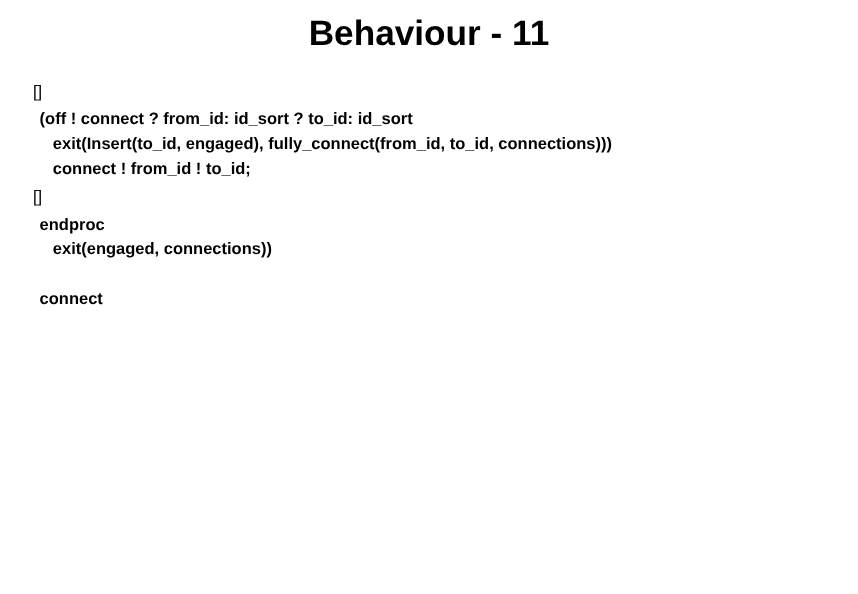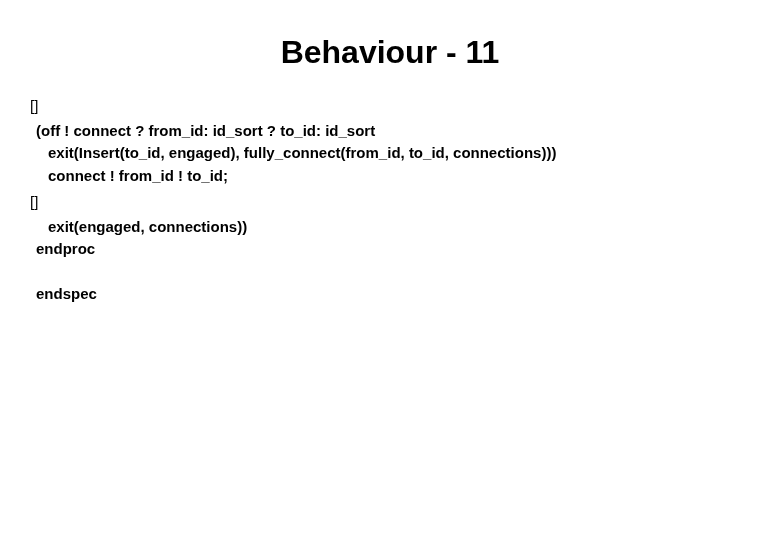--- a/index.html
+++ b/index.html
@@ -9,21 +9,21 @@
   }
   body {
     width: 780px;
     height: 540px;
     background: #ffffff;
     font-family: Arial, Helvetica, sans-serif;
     color: #000000;
     position: relative;
   }
   .slide {
-    padding: 30px 30px;
+    padding: 8px 30px;
   }
   .title {
     font-size: 32px;
     font-weight: bold;
     text-align: center;
     margin-bottom: 24px;
     margin-top: 4px;
   }
   .content {
     font-size: 15px;
@@ -61,20 +61,20 @@
 
     <div class="block">
       <div class="code-line">(off ! connect ? from_id: id_sort ? to_id: id_sort</div>
       <div class="code-line indent">exit(Insert(to_id, engaged), fully_connect(from_id, to_id, connections)))</div>
       <div class="code-line indent">connect ! from_id ! to_id;</div>
     </div>
 
     <div class="bullet-marker">[]</div>
 
     <div class="block">
+      <div class="code-line">endproc</div>
       <div class="code-line indent">exit(engaged, connections))</div>
-      <div class="code-line">endproc</div>
     </div>
 
-    <div class="code-line endspec">endspec</div>
+    <div class="code-line endspec">connect</div>
 
   </div>
 </div>
 
 </body></html>

